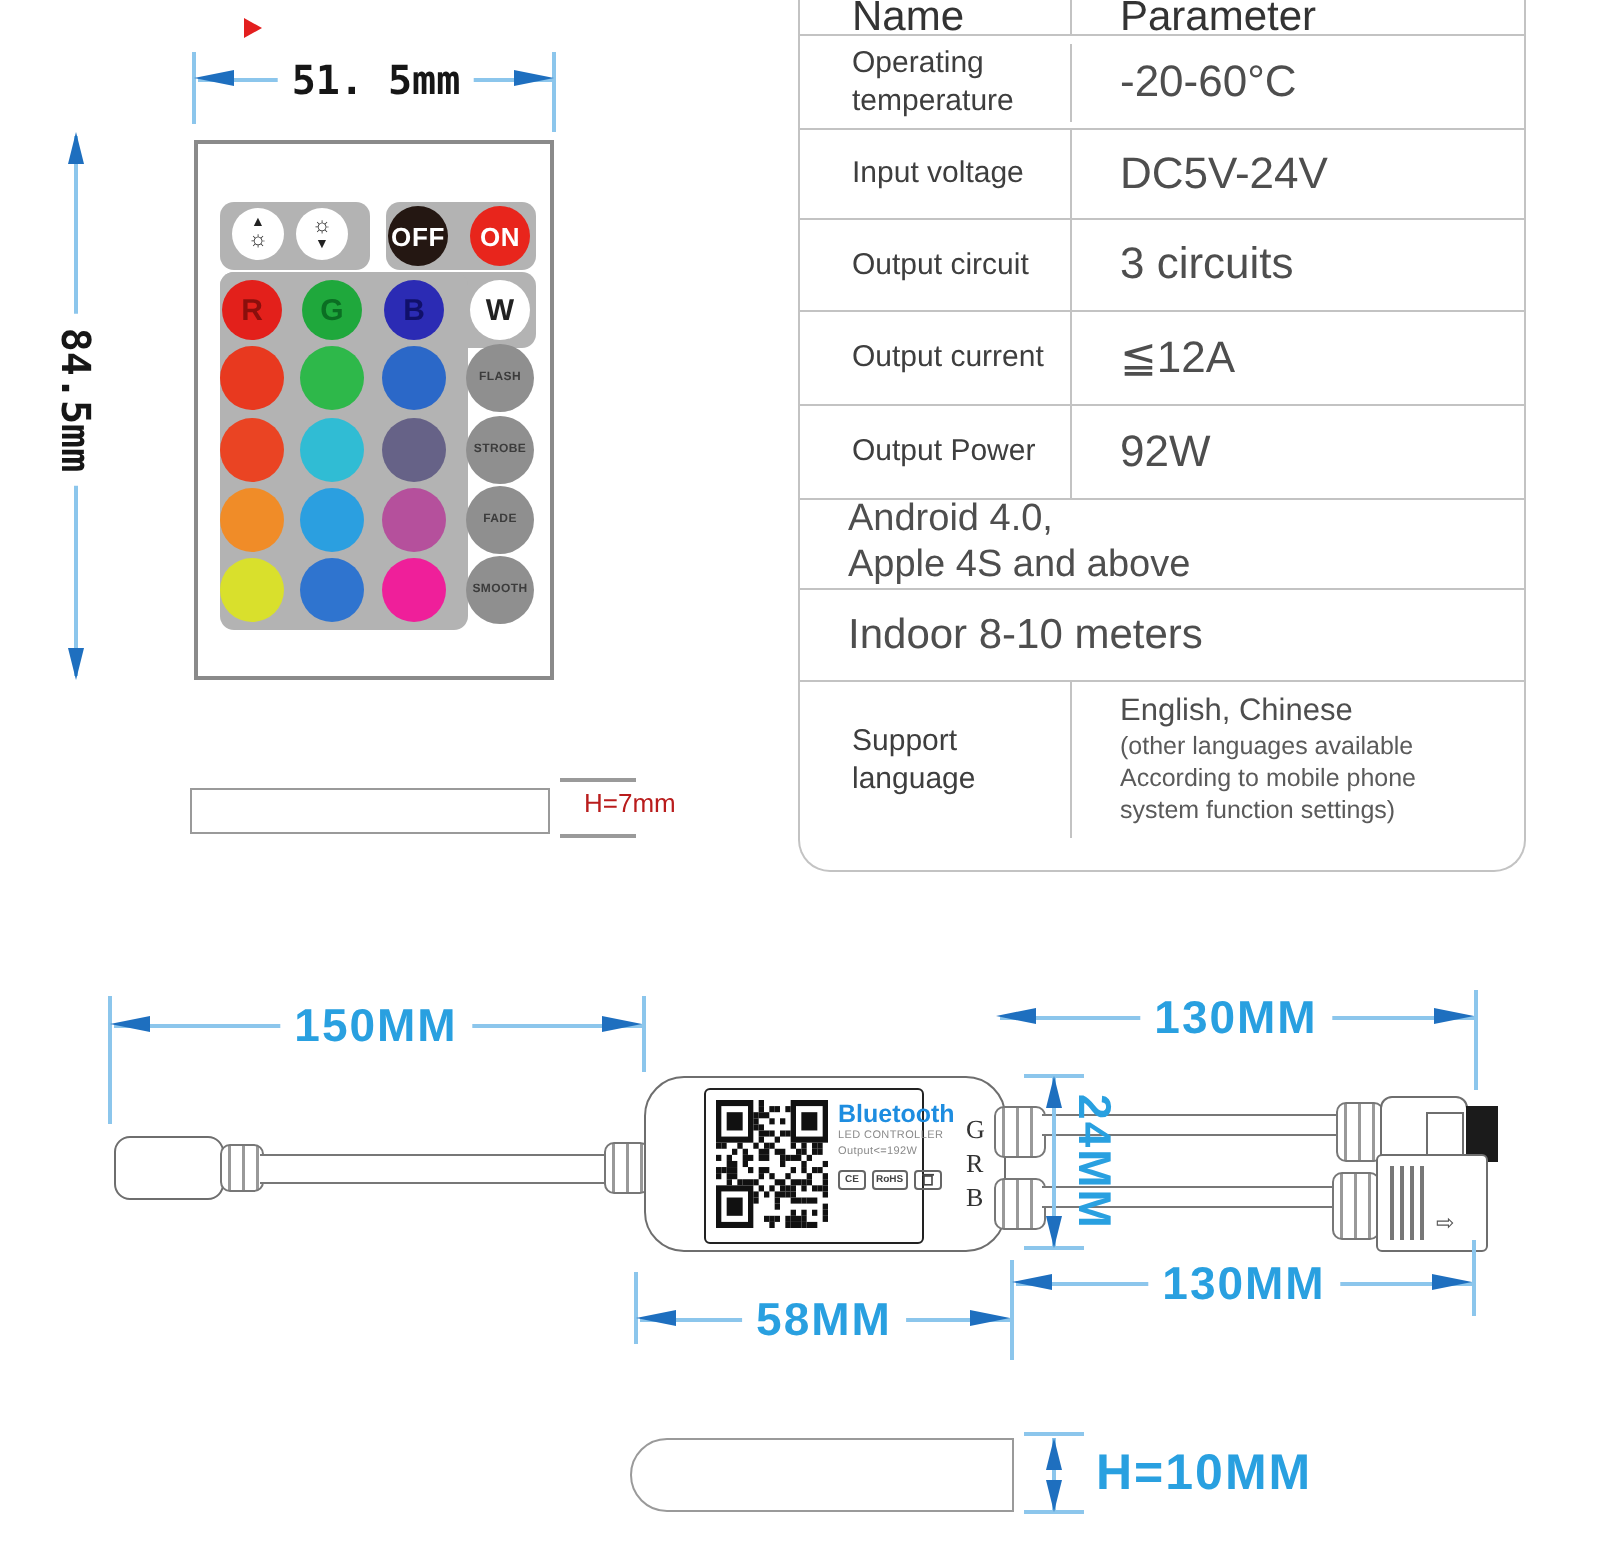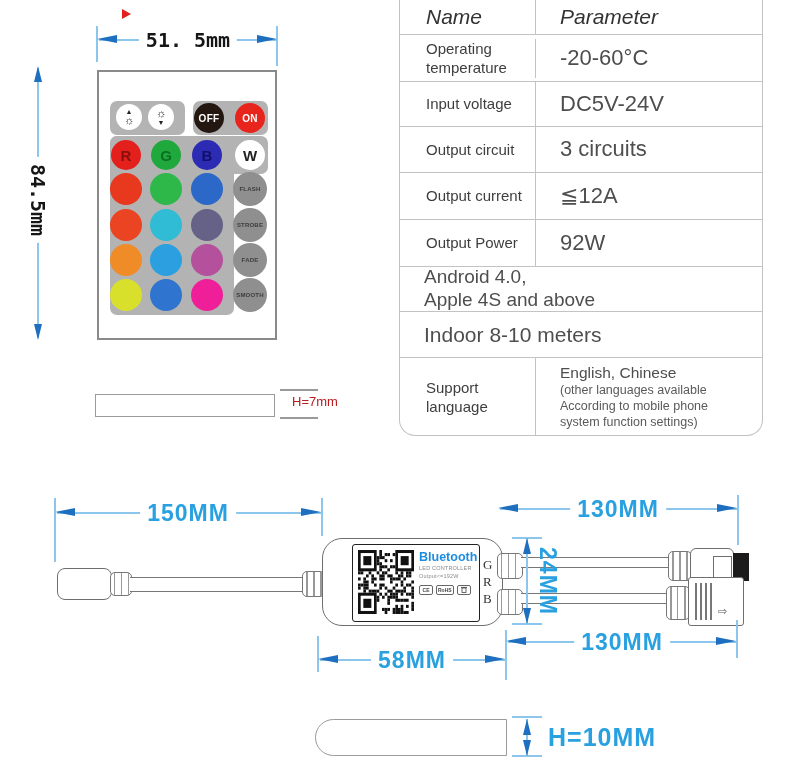--- a/index.html
+++ b/index.html
@@ -19,21 +19,21 @@
   .dlabel.rot{transform:translate(-50%,-50%) rotate(90deg);}
   .tick{position:absolute;background:#8cc6ec;height:2px;}
   .tick.gray{background:#9a9a9a;}
   
   #remote{position:absolute;left:97px;top:70px;width:180px;height:270px;background:#fff;border:2px solid #8a8a8a;box-sizing:border-box;}
   .pad{position:absolute;background:#b3b3b3;border-radius:7px;}
   .btn-circle{position:absolute;border-radius:50%;display:flex;align-items:center;justify-content:center;
               font-weight:bold;text-align:center;}
   .btn-circle.rgbw{font-size:15px;}
   .btn-circle.mode{font-size:6px;letter-spacing:.2px;}
-  .onoff{font-size:10px;color:#fff;letter-spacing:.3px;}
+  .onoff{font-size:13px;color:#fff;letter-spacing:.3px;}
   .bright{flex-direction:column;line-height:1;color:#222;}
   .bright .tri{font-size:7px;}
   .bright .sun{font-size:11px;}
   
   #spec-table{position:absolute;left:399px;top:0;width:364px;height:436px;border:1px solid #c3c3c3;border-top:none;
               border-radius:0 0 16px 16px;box-sizing:border-box;overflow:hidden;}
   .trow{display:flex;border-bottom:1px solid #c3c3c3;box-sizing:border-box;}
   .trow:last-child{border-bottom:none;}
   .cname{width:136px;box-sizing:border-box;padding-left:26px;padding-right:10px;display:flex;align-items:center;
          border-right:1px solid #c3c3c3;font-size:15px;color:#3e3e3e;line-height:1.3;}
@@ -43,21 +43,21 @@
   .cval .note{font-size:12.5px;color:#5a5a5a;line-height:1.25;margin-top:1px;}
   .cval .main15{font-size:15.5px;}
   .hdr .cname,.hdr .cval{font-size:21px;color:#333;}
   
   .thin-rect{position:absolute;background:#fff;border:1.5px solid #9a9a9a;box-sizing:border-box;}
   
   .outline{position:absolute;background:#fff;border:1.5px solid #6e6e6e;box-sizing:border-box;}
   .ribbed{position:absolute;border:1.5px solid #777;border-radius:5px;box-sizing:border-box;
           background:repeating-linear-gradient(90deg,#fff 0 3px,#999 3px 4.5px,#fff 4.5px 7px);}
   .wire{position:absolute;background:#fff;border-top:1.5px solid #777;border-bottom:1.5px solid #777;box-sizing:border-box;}
-  #ctrl-label{position:absolute;left:352px;top:544px;width:128px;height:78px;background:#fff;border:1.5px solid #222;
+  #ctrl-label{position:absolute;left:352px;top:544px;width:110px;height:78px;background:#fff;border:1.5px solid #222;
               border-radius:3px;box-sizing:border-box;}
   #ctrl-label .txt{position:absolute;left:66px;top:5px;width:58px;}
   .bt-name{color:#1e8de0;font-size:12.5px;font-weight:bold;}
   .bt-tri{position:absolute;left:122px;top:9px;width:0;height:0;border:5.5px solid transparent;border-left:9px solid #e31f1f;}
   .tiny{font-size:5.5px;color:#8a8a8a;letter-spacing:.2px;line-height:1.5;white-space:nowrap;}
   .certs{display:flex;gap:3px;margin-top:4px;}
   .cert{border:1px solid #666;border-radius:2px;height:10px;min-width:14px;display:flex;align-items:center;
         justify-content:center;font-size:5px;font-weight:bold;color:#444;padding:0 1px;box-sizing:border-box;}
   .grb{position:absolute;font-family:"Liberation Serif",serif;font-size:13px;color:#333;}
   .slot{position:absolute;width:2px;background:#777;}
@@ -121,21 +121,21 @@
         <div class="btn-circle mode" style="left: 134px; top: 206px; width: 34px; height: 34px; background: rgb(143, 143, 143); color: rgb(60, 60, 60);">SMOOTH</div>
       </div>
   </div>
 
   <div class="thin-rect" style="left:95px;top:394px;width:180px;height:23px;"></div>
   <div class="tick gray" style="left:280px;top:389px;width:38px;"></div>
   <div class="tick gray" style="left:280px;top:417px;width:38px;"></div>
   <div style="position:absolute;left:292px;top:394px;font-size:13px;color:#b91c1c;">H=7mm</div>
 
   <div id="spec-table">
-    <div class="trow hdr" style="height:35px;font-style:italic;">
+    <div class="trow hdr" style="height:18px;">
       <div class="cname">Name</div>
       <div class="cval">Parameter</div>
     </div>
     <div class="trow" style="height:47px;align-items:center;">
       <div class="cname" style="white-space:pre-line;">Operating
 temperature</div>
       <div class="cval">-20-60°C</div>
     </div>
     <div class="trow" style="height:45px;">
       <div class="cname">Input voltage</div>

